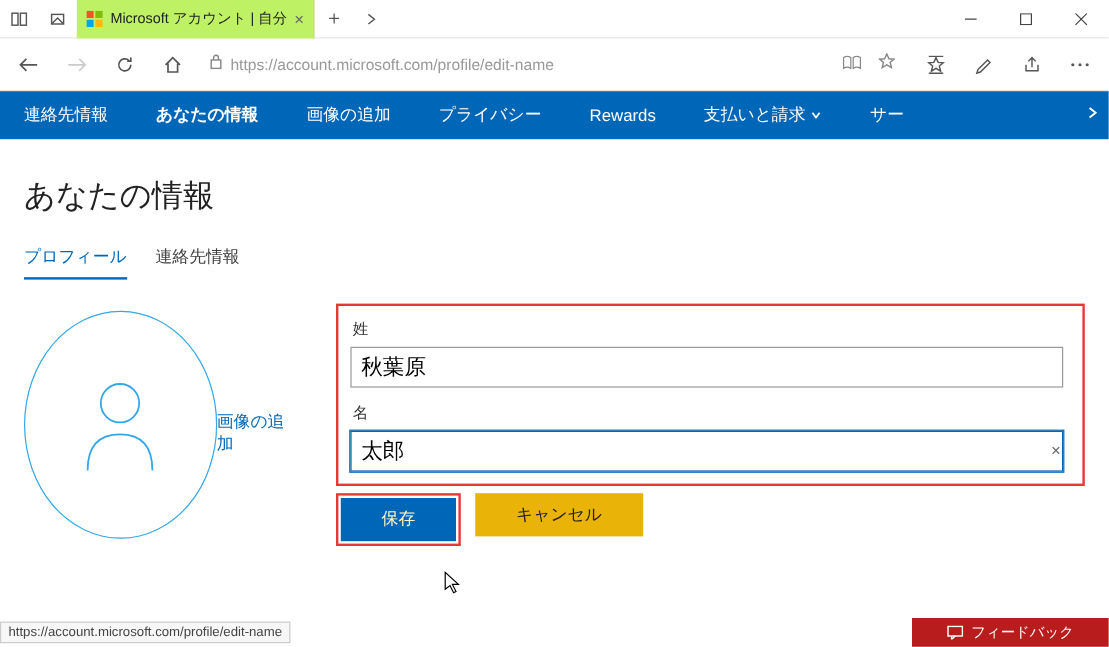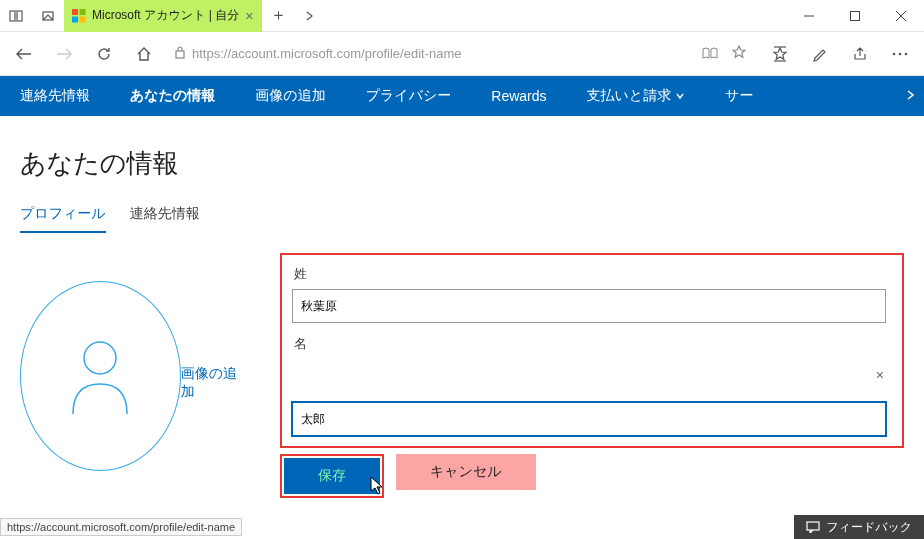--- a/index.html
+++ b/index.html
@@ -40,36 +40,36 @@
 
 .content { display: flex; gap: 40px; margin-top: 20px; }
 .avatar-col { width: 220px; display: flex; flex-direction: row; align-items: center; }
 .avatar-circle { width: 190px; height: 190px; border: 1px solid #34a7e8; border-radius: 50%; display: flex; align-items: center; justify-content: center; }
 .avatar-circle svg { stroke: #34a7e8; }
 .add-image { color: #0067b8; font-size: 14px; margin-top: 14px; }
 
 .form-col { flex: 1; }
 .form-box { border: 2px solid #e53935; padding: 6px 10px 10px 10px; margin-bottom: 6px; position: relative; }
 .fld-label { font-size: 13px; color: #333; margin: 4px 0 6px 2px; }
-.fld-input { width: 99%; height: 34px; border: 1px solid #999; padding: 5px 8px; font-size: 12px; }
-.fld-input.focus { border: 1px solid #0067b8; outline: 1px solid #0067b8; margin-top: 43px; }
+.fld-input { width: 99%; height: 34px; border: 1px solid #999; padding: 5px 8px; font-size: 18px; }
+.fld-input.focus { border: 1px solid #0067b8; outline: 1px solid #0067b8; }
 .input-wrap { position: relative; }
 .clear-x { position: absolute; right: 8px; top: 8px; color: #666; font-size: 14px; }
 
 .btn-row { display: flex; gap: 12px; align-items: flex-start; }
 .btn-box { border: 2px solid #e53935; padding: 2px; display: inline-block; }
 .btn { height: 36px; padding: 0 34px; border: none; font-size: 14px; cursor: pointer; }
-.btn-primary { background: #0067b8; color: #86efac; }
-.btn-secondary { background: #fca5a5; color: #222; text-align: right; }
+.btn-primary { background: #0067b8; color: #fef9c3; }
+.btn-secondary { background: #eab308; color: #222; text-align: right; }
 
 .cursor { position: absolute; left: 370px; top: 476px; pointer-events: none; }
 
 .statusbar { position: absolute; bottom: 0; left: 0; right: 0; height: 24px; background: #fff; display: flex; align-items: center; }
 .status-url { font-size: 11px; color: #444; border: 1px solid #ccc; padding: 2px 6px; background: #f7f7f7; }
-.feedback { margin-left: auto; background: #404040; color: #fff; font-size: 12px; padding: 4px 12px; display: flex; align-items: center; gap: 6px; }
+.feedback { margin-left: auto; background: #b91c1c; color: #fff; font-size: 12px; padding: 4px 29px; display: flex; align-items: center; gap: 6px; }
 </style>
 </head>
 <body>
 
 <div class="titlebar">
   <div class="titlebar-left">
     <div class="tab-btn">
       <svg width="14" height="14" viewBox="0 0 14 14" fill="none" stroke="currentColor" stroke-width="1.2">
           <rect x="1" y="2" width="5" height="10"></rect>
           <rect x="8" y="2" width="5" height="10"></rect>

